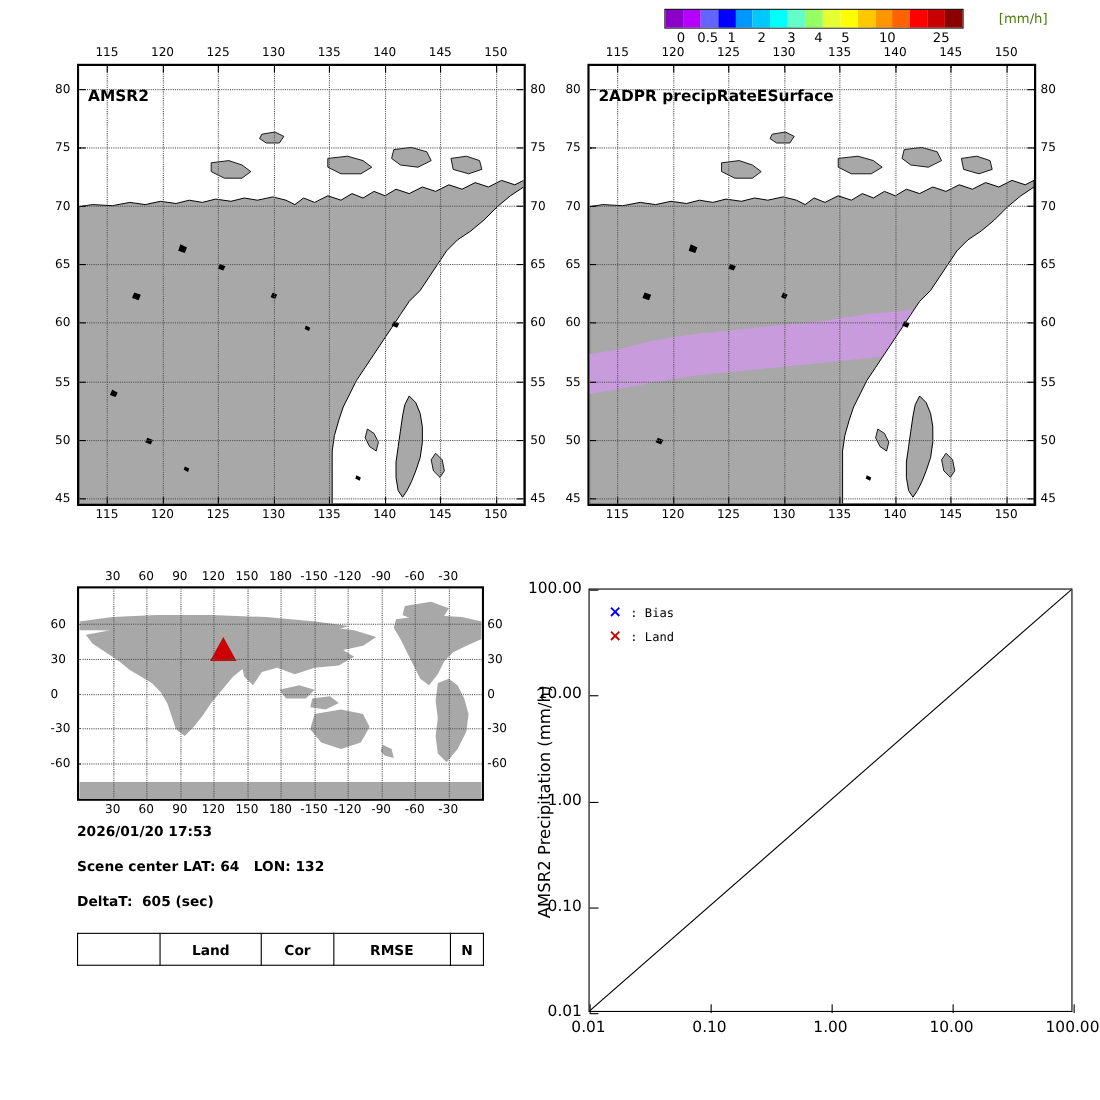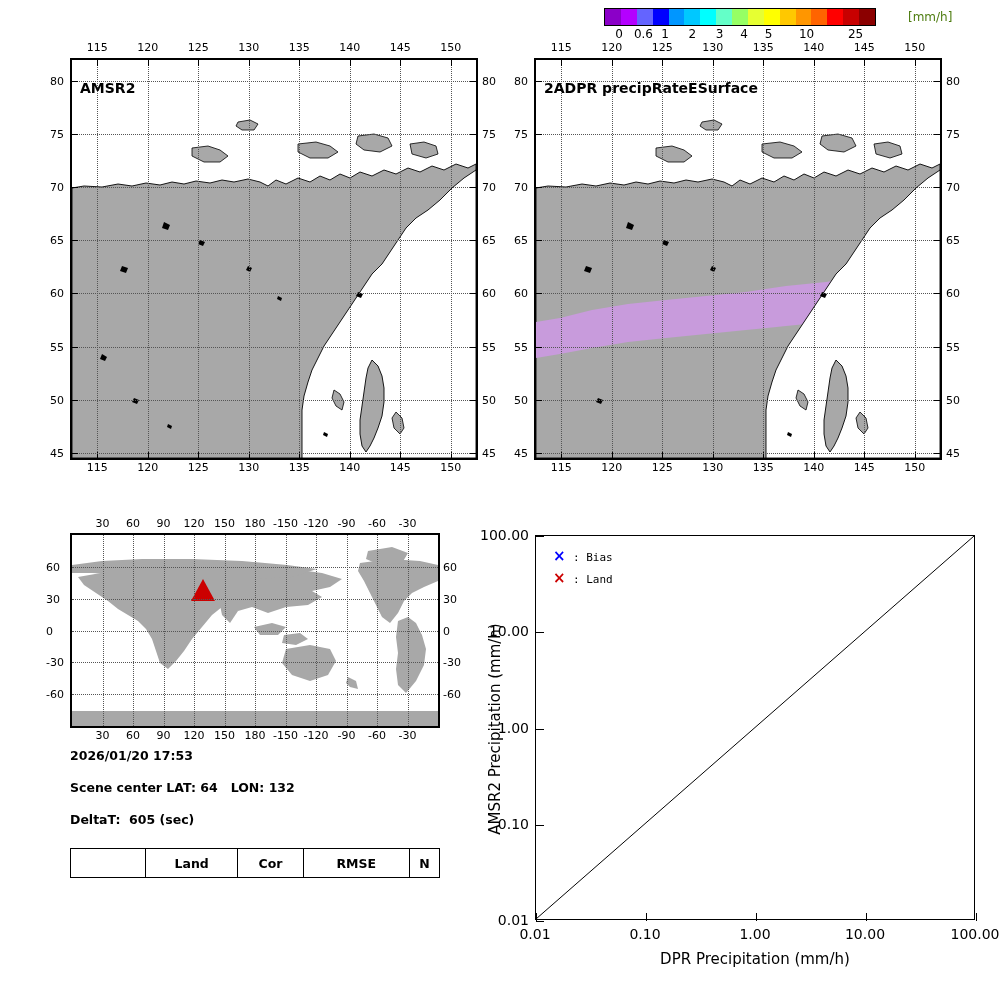--- a/index.html
+++ b/index.html
@@ -130,21 +130,21 @@
       <div style="background: rgb(255, 255, 0);"></div>
       <div style="background: rgb(255, 200, 0);"></div>
       <div style="background: rgb(255, 150, 0);"></div>
       <div style="background: rgb(255, 100, 0);"></div>
       <div style="background: rgb(255, 0, 0);"></div>
       <div style="background: rgb(200, 0, 0);"></div>
       <div style="background: rgb(139, 0, 0);"></div>
     </div>
   <div id="colorbar-labels">
       <span style="left: 14.96px;">0</span>
-      <span style="left: 39.44px;">0.6</span>
+      <span style="left: 39.44px;">0.5</span>
       <span style="left: 61.2px;">1</span>
       <span style="left: 88.4px;">2</span>
       <span style="left: 115.6px;">3</span>
       <span style="left: 140.08px;">4</span>
       <span style="left: 164.56px;">5</span>
       <span style="left: 202.64px;">10</span>
       <span style="left: 251.6px;">25</span>
     </div>
   <div id="cb-unit">[mm/h]</div>
 </div>
@@ -499,21 +499,20 @@
       <div class="sc-tick" style="left: 110px; top: 377px; width: 1px; height: 8px;"></div>
       <div class="sc-tick" style="left: 220px; top: 377px; width: 1px; height: 8px;"></div>
       <div class="sc-tick" style="left: 330px; top: 377px; width: 1px; height: 8px;"></div>
       <div class="sc-tick" style="left: 440px; top: 377px; width: 1px; height: 8px;"></div>
       <div class="sc-tick" style="top: 385px; left: 0px; height: 1px; width: 8px;"></div>
       <div class="sc-tick" style="top: 288.75px; left: 0px; height: 1px; width: 8px;"></div>
       <div class="sc-tick" style="top: 192.5px; left: 0px; height: 1px; width: 8px;"></div>
       <div class="sc-tick" style="top: 96.25px; left: 0px; height: 1px; width: 8px;"></div>
       <div class="sc-tick" style="top: 0px; left: 0px; height: 1px; width: 8px;"></div>
     </div>
-  <div id="x-axis-title">DPR Precipitation (mm/h)</div>
   <div id="y-axis-title">AMSR2 Precipitation (mm/h)</div>
 <div class="sc-xlabel" style="left: 70px; top: 401px;">0.01</div>
     <div class="sc-xlabel" style="left: 180px; top: 401px;">0.10</div>
     <div class="sc-xlabel" style="left: 290px; top: 401px;">1.00</div>
     <div class="sc-xlabel" style="left: 400px; top: 401px;">10.00</div>
     <div class="sc-xlabel" style="left: 510px; top: 401px;">100.00</div>
     <div class="sc-ylabel" style="top: 395px; left: -8px; width: 72px;">0.01</div>
     <div class="sc-ylabel" style="top: 298.75px; left: -8px; width: 72px;">0.10</div>
     <div class="sc-ylabel" style="top: 202.5px; left: -8px; width: 72px;">1.00</div>
     <div class="sc-ylabel" style="top: 106.25px; left: -8px; width: 72px;">10.00</div>

